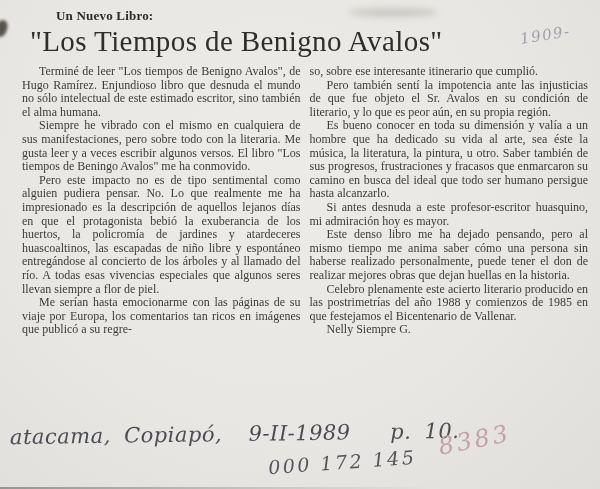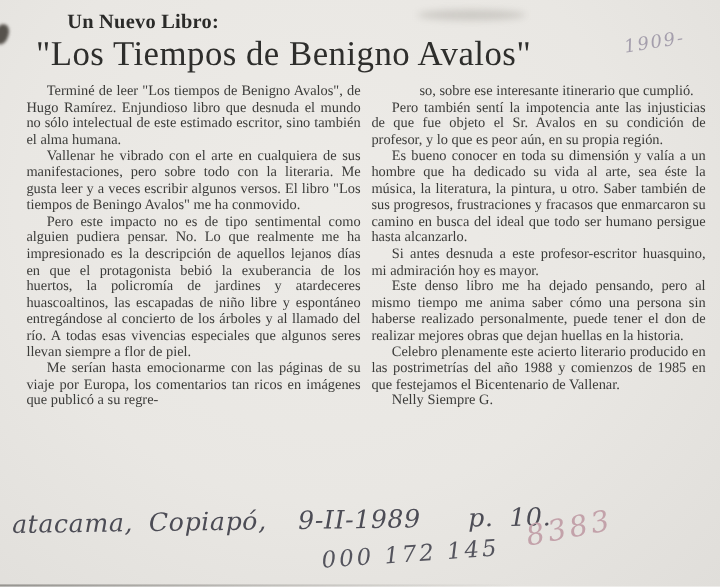--- a/index.html
+++ b/index.html
@@ -9,42 +9,42 @@
   }
 
   .paper {
     position: relative; width: 600px; height: 489px;
     background: radial-gradient(ellipse at 45% 35%, #edebe7 0%, #e9e7e3 55%, #e0deda 100%);
     color: #3a3a38;
   }
 
   .kicker {
     padding: 8px 0 0 56px;
-    font-size: 17px; font-weight: bold; color: #2b2b29;
+    font-size: 13px; font-weight: bold; color: #2b2b29;
     letter-spacing: 0.2px;
   }
 
   .title-row { padding: 1px 0 4px 30px; }
   .title {
     display: inline; margin: 0;
     font-size: 29px; font-weight: normal; color: #2e2e2c;
     letter-spacing: 0.4px;
   }
 
   .columns {
     display: flex; gap: 9px;
     padding: 3px 12px 0 22px;
   }
   .col {
     width: 279px;
     font-size: 12px; line-height: 13.6px;
     text-align: justify; color: #3b3b39;
   }
   .col p { margin: 0; text-indent: 17px; }
-  .no-first p:first-child { text-indent: 0; margin-left: 40px; }
+  .no-first p:first-child { text-indent: 0; }
   .signature { margin: 0; text-indent: 17px; }
 
   .hw {
     position: absolute;
     font-family: "DejaVu Serif", serif; font-style: italic;
   }
   .hw-year {
     left: 520px; top: 26px;
     font-size: 15px; color: #a49eac;
     transform: rotate(-9deg); letter-spacing: 1.5px;
@@ -94,28 +94,28 @@
   <div class="kicker">Un Nuevo Libro:</div>
 
   <div class="title-row">
     <h1 class="title">"Los Tiempos de Benigno Avalos"</h1>
   </div>
   <span class="hw hw-year">1909-</span>
 
   <div class="columns">
     <div class="col">
         <p>Terminé de leer "Los tiempos de Benigno Avalos", de Hugo Ramírez.  Enjundioso libro que desnuda el mundo no sólo intelectual de este estimado escritor, sino también el alma humana.</p>
-        <p>Vallenar he vibrado con el arte en cualquiera de sus manifestaciones, pero sobre todo con la literaria.  Me gusta leer y a veces escribir algunos versos.  El libro "Los tiempos de Beningo Avalos" me ha conmovido.</p>
+        <p>Siempre he vibrado con el mismo en cualquiera de sus manifestaciones, pero sobre todo con la literaria.  Me gusta leer y a veces escribir algunos versos.  El libro "Los tiempos de Beningo Avalos" me ha conmovido.</p>
         <p>Pero este impacto no es de tipo sentimental como alguien pudiera pensar.  No.  Lo que realmente me ha impresionado es la descripción de aquellos lejanos días en que el protagonista bebió la exuberancia de los huertos, la policromía de jardines y atardeceres huascoaltinos, las escapadas de niño libre y espontáneo entregándose al concierto de los árboles y al llamado del río.  A todas esas vivencias especiales que algunos seres llevan siempre a flor de piel.</p>
         <p>Me serían hasta emocionarme con las páginas de su viaje por Europa, los comentarios tan ricos en imágenes que publicó a su regre-</p>
       </div>
     <div class="col">
       <div class="no-first">
           <p>so, sobre ese interesante itinerario que cumplió.</p>
-          <p>Pero también sentí la impotencia ante las injusticias de que fue objeto el Sr. Avalos en su condición de profesor, y lo que es peor aún, en su propia región.</p>
+          <p>Pero también sentí la impotencia ante las injusticias de que fue objeto el Sr. Avalos en su condición de literario, y lo que es peor aún, en su propia región.</p>
           <p>Es bueno conocer en toda su dimensión y valía a un hombre que ha dedicado su vida al arte, sea éste la música, la literatura, la pintura, u otro.  Saber también de sus progresos, frustraciones y fracasos que enmarcaron su camino en busca del ideal que todo ser humano persigue hasta alcanzarlo.</p>
           <p>Si antes desnuda a este profesor-escritor huasquino, mi admiración hoy es mayor.</p>
           <p>Este denso libro me ha dejado pensando, pero al mismo tiempo me anima saber cómo una persona sin haberse realizado personalmente, puede tener el don de realizar mejores obras que dejan huellas en la historia.</p>
           <p>Celebro plenamente este acierto literario producido en las postrimetrías del año 1988 y comienzos de 1985 en que festejamos el Bicentenario de Vallenar.</p>
         </div>
       <p class="signature">Nelly Siempre G.</p>
     </div>
   </div>
 
   <div class="hw hw-source">atacama, Copiapó,  9-II-1989   p. 10.</div>

